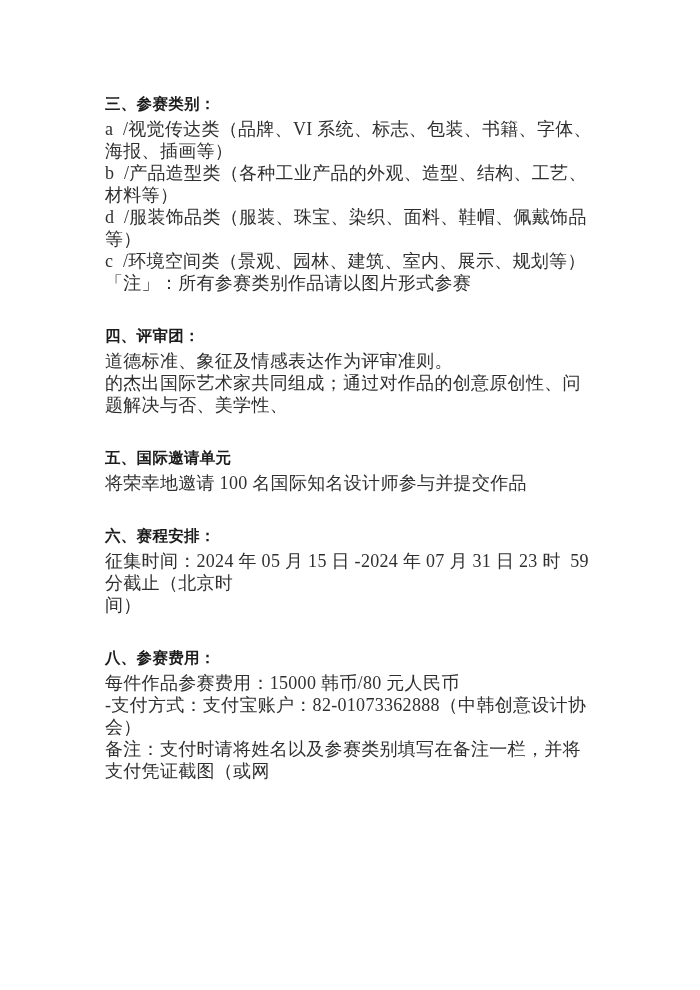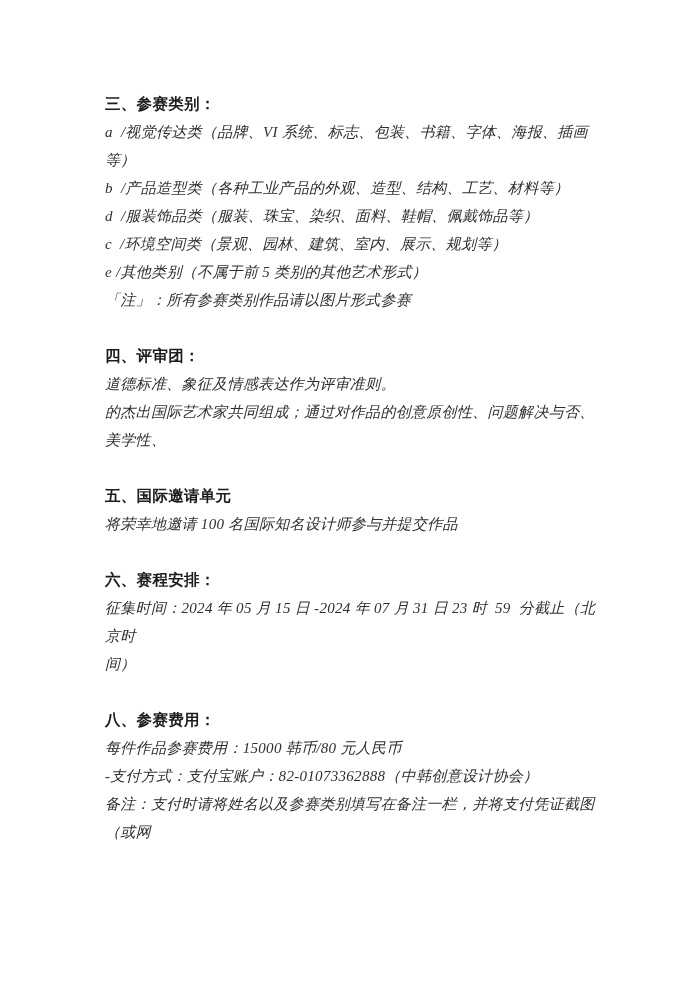--- a/index.html
+++ b/index.html
@@ -24,39 +24,37 @@
   }
   .sec-heading {
     font-size: 15.5px;
     line-height: 28px;
     font-weight: bold;
     color: #1c1c1c;
     white-space: pre-wrap;
     letter-spacing: 0.3px;
   }
   .doc-line {
-    font-size: 15px;
-    line-height: 28px;
+    font-size: 18px;
+    line-height: 22px;
     white-space: pre-wrap;
     letter-spacing: 0.3px;
-    font-style: italic;
   }
 </style>
 </head>
 <body>
 
 <div class="page">
 
   <div class="sec">
     <div class="sec-heading">三、参赛类别：</div>
     <div class="doc-line">a  /视觉传达类（品牌、VI 系统、标志、包装、书籍、字体、海报、插画等）</div>
     <div class="doc-line">b  /产品造型类（各种工业产品的外观、造型、结构、工艺、材料等）</div>
     <div class="doc-line">d  /服装饰品类（服装、珠宝、染织、面料、鞋帽、佩戴饰品等）</div>
     <div class="doc-line">c  /环境空间类（景观、园林、建筑、室内、展示、规划等）</div>
-    <div class="doc-line">e /其他类别（不属于前 5 类别的其他艺术形式）</div>
     <div class="doc-line">「注」：所有参赛类别作品请以图片形式参赛</div>
   </div>
 
   <div class="sec">
     <div class="sec-heading">四、评审团：</div>
     <div class="doc-line">道德标准、象征及情感表达作为评审准则。</div>
     <div class="doc-line">的杰出国际艺术家共同组成；通过对作品的创意原创性、问题解决与否、美学性、</div>
   </div>
 
   <div class="sec">

